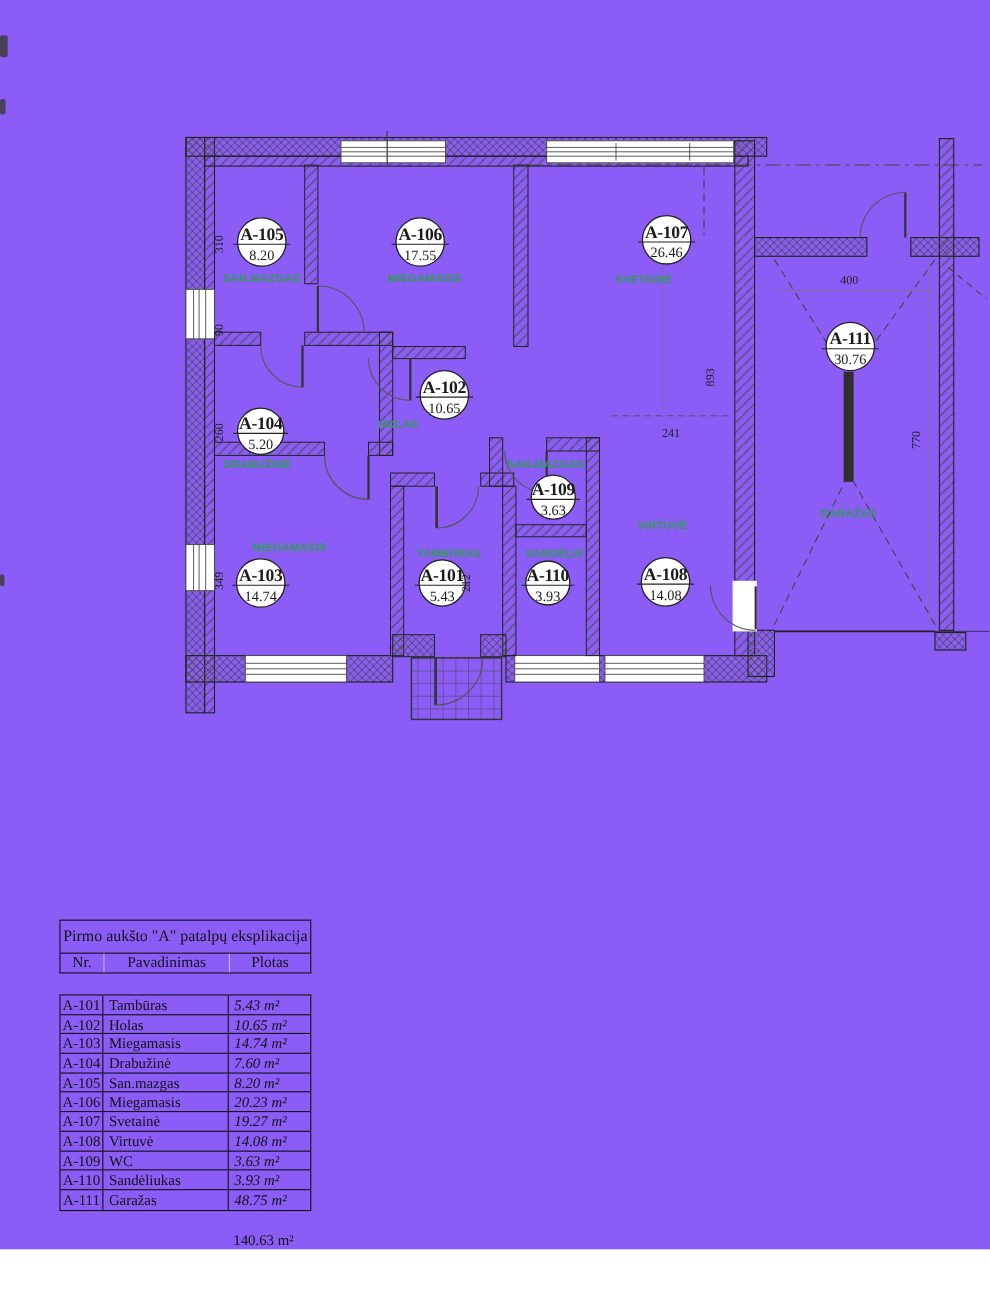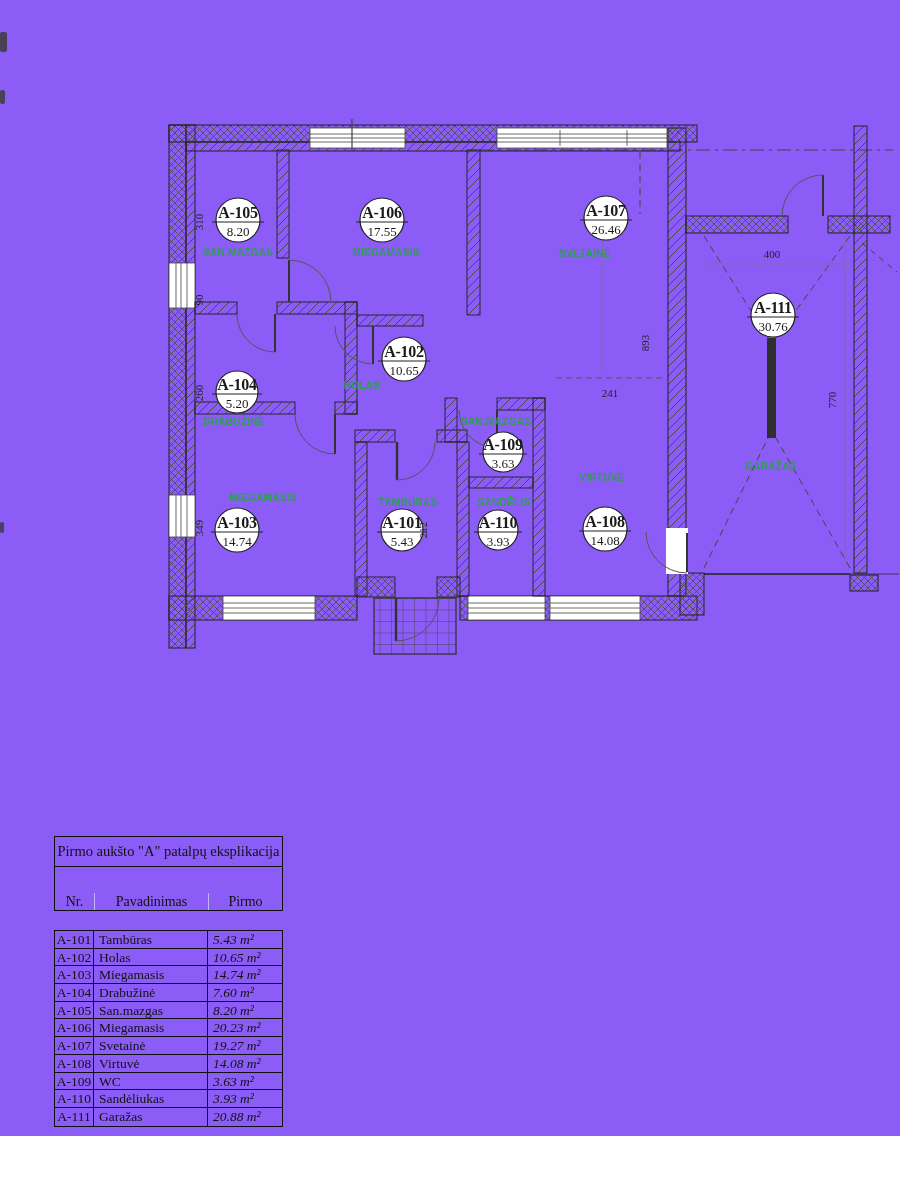--- a/index.html
+++ b/index.html
@@ -10,21 +10,21 @@
   .ra{font:13px "Liberation Serif", serif;fill:#1a1a1a;}
   .rn{font:bold 10px "Liberation Sans", sans-serif;fill:#2e9e52;letter-spacing:.3px;}
   .dim{font:11px "Liberation Serif", serif;fill:#222;}
   .smudge{position:absolute;background:#3c3c3c;border-radius:2px;opacity:.85;}
 
   
   .expl{position:absolute;left:54px;top:836px;width:229px;color:#111;}
   .tt-box{border:1.7px solid #111;}
   .tt-title{height:29px;line-height:29px;text-align:center;font-size:14.5px;
             border-bottom:1.3px solid #111;}
-  .tt-head{display:grid;grid-template-columns:39px 114px 1fr;height:17px;margin-top:26px;}
+  .tt-head{display:grid;grid-template-columns:39px 114px 1fr;height:17px;}
   .tt-head div{font-size:14px;line-height:17px;text-align:center;}
   .tt-head div + div{border-left:1px solid #c4b5fd;}
   .tt-gap{height:19px;}
   .tt-data{border:1.7px solid #111;display:grid;grid-template-columns:39px 114px 1fr;
            grid-auto-rows:17.7px;}
   .tt-data .c{font-size:13.5px;line-height:17.7px;border-bottom:1px solid #111;
               white-space:nowrap;overflow:hidden;}
   .tt-data .c.code{text-align:center;border-right:1px solid #111;}
   .tt-data .c.name{padding-left:5px;border-right:1px solid #111;}
   .tt-data .c.area{padding-left:5px;font-style:italic;}
@@ -299,21 +299,21 @@
       <text class="dim" x="427" y="530" text-anchor="middle" transform="rotate(-90 427 530)">212</text>
     </g>
   </svg>
 
   <div class="expl">
     <div class="tt-box">
       <div class="tt-title">Pirmo aukšto "A" patalpų eksplikacija</div>
       <div class="tt-head">
         <div>Nr.</div>
         <div>Pavadinimas</div>
-        <div>Pirmo</div>
+        <div>Plotas</div>
       </div>
     </div>
     <div class="tt-gap"></div>
     <div class="tt-data">
       <div class="c code">A-101</div>
         <div class="c name">Tambūras</div>
         <div class="c area">5.43 m²</div>
       <div class="c code">A-102</div>
         <div class="c name">Holas</div>
         <div class="c area">10.65 m²</div>
@@ -336,18 +336,18 @@
         <div class="c name">Virtuvė</div>
         <div class="c area">14.08 m²</div>
       <div class="c code">A-109</div>
         <div class="c name">WC</div>
         <div class="c area">3.63 m²</div>
       <div class="c code">A-110</div>
         <div class="c name">Sandėliukas</div>
         <div class="c area">3.93 m²</div>
       <div class="c code last">A-111</div>
         <div class="c name last">Garažas</div>
-        <div class="c area last">20.88 m²</div>
+        <div class="c area last">48.75 m²</div>
     </div>
     <div class="tt-total">140.63 m²</div>
   </div>
 
 </div>
 
 </body></html>

